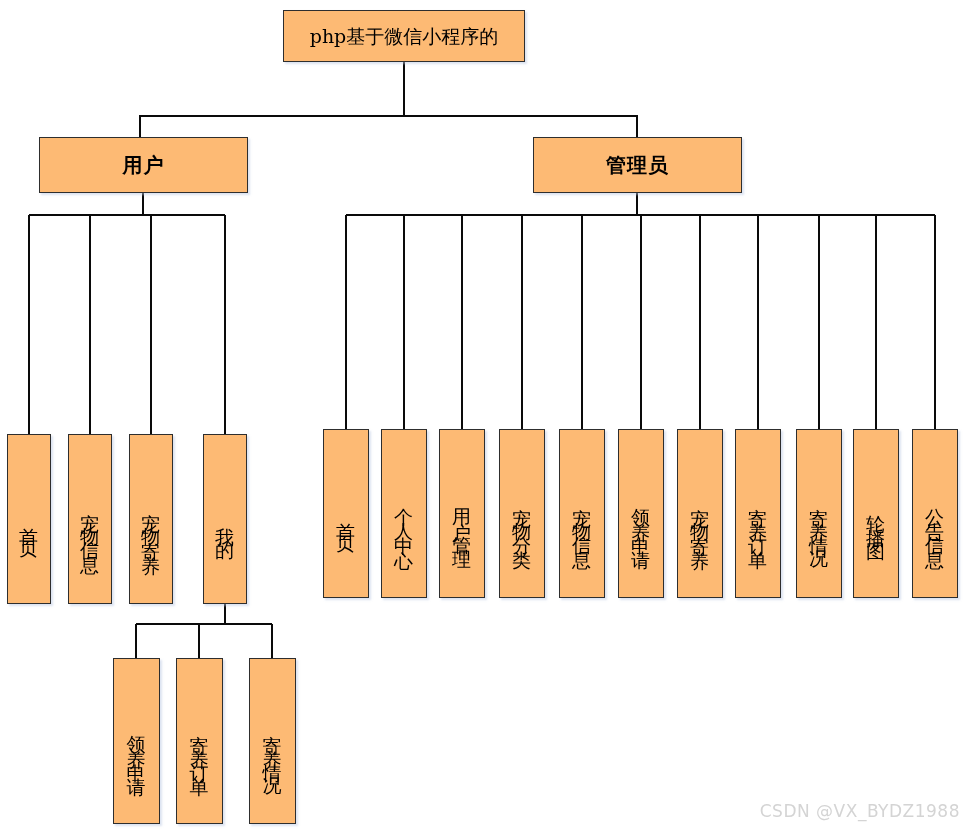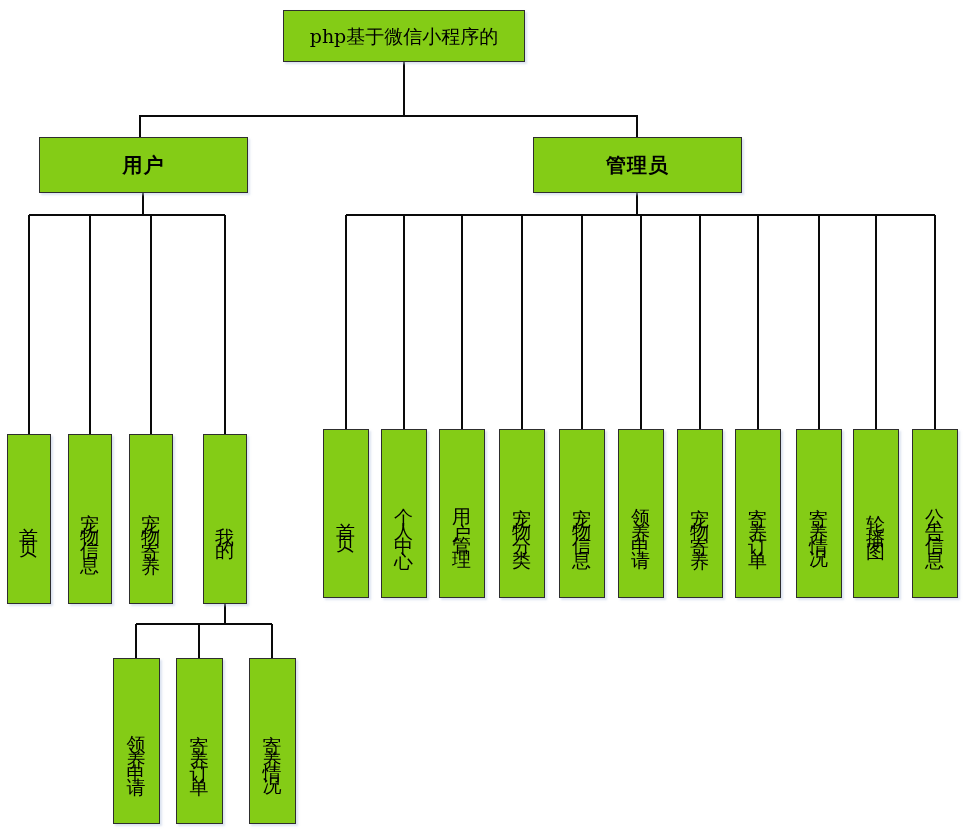--- a/index.html
+++ b/index.html
@@ -15,21 +15,21 @@
     width:966px;height:832px;
     background:var(--background);
     font-family:"DejaVu Serif","Liberation Serif",serif;
     color:var(--text);
     overflow:hidden;
   }
   .wires{position:absolute;left:0;top:0;pointer-events:none;}
   .wires path{stroke:var(--connector);stroke-width:2;fill:none;}
   .node{
     position:absolute;
-    background:#84cc16;
+    background:#fdba74;
     border:1.5px solid var(--box-border);
     box-shadow:2px 2px 2px rgba(185,200,228,.5);
     box-sizing:border-box;
     display:flex;align-items:center;justify-content:center;
   }
   .root-node{
     font-size:19px;line-height:25px;text-align:center;
     flex-direction:column;
   }
   .branch-node{font-size:20px;font-weight:bold;letter-spacing:1px;}
@@ -147,13 +147,14 @@
   <div class="node vnode" style="left:796px;top:429px;width:46px;height:169px">
     <span>寄养情况</span>
   </div>
   <div class="node vnode" style="left:853px;top:429px;width:46px;height:169px">
     <span>轮播图</span>
   </div>
   <div class="node vnode" style="left:912px;top:429px;width:46px;height:169px">
     <span>公告信息</span>
   </div>
 
+  <div class="watermark">CSDN @VX_BYDZ1988</div>
 </div>
 
 </body></html>

